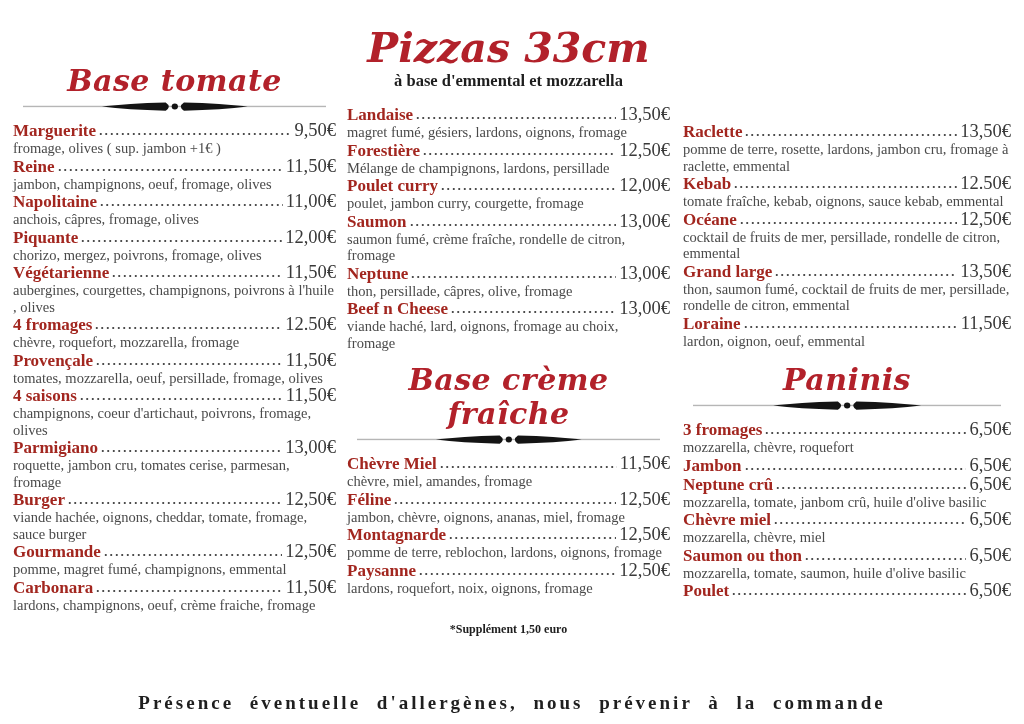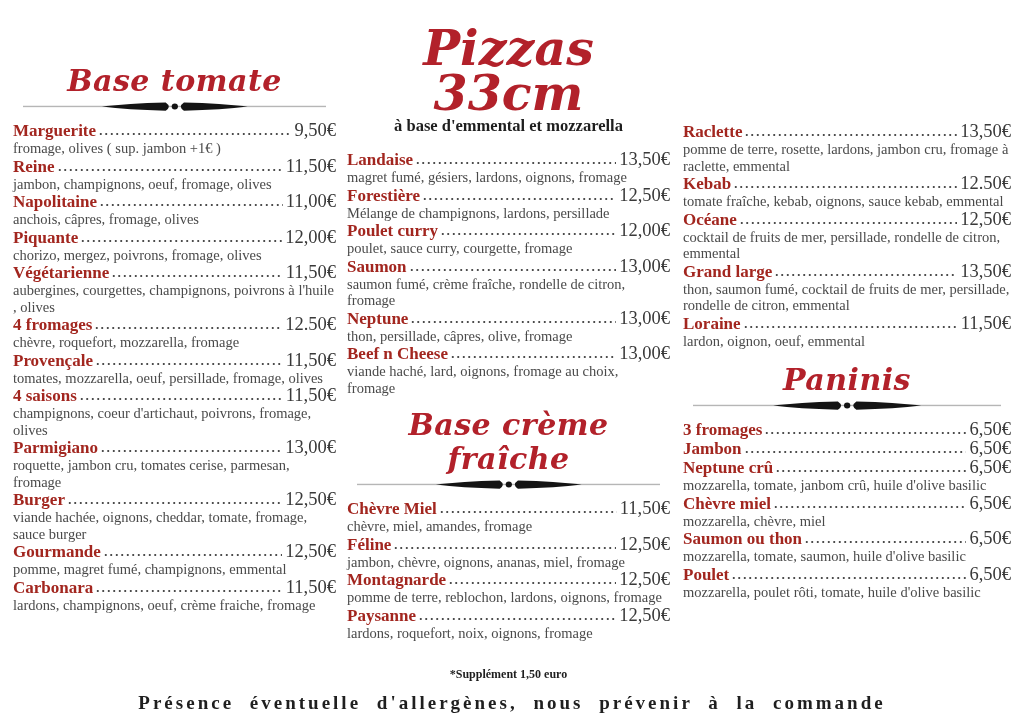--- a/index.html
+++ b/index.html
@@ -12,21 +12,21 @@
   .col-mid   { left:347px; top:26px;  width:323px; }
   .col-right { left:683px; top:120px; width:328px; }
 
   .script-title {
     font-family:"DejaVu Serif", serif; font-style:italic; font-weight:700;
     color:#b2212a; text-align:center; font-size:30px; line-height:34px;
     letter-spacing:0.5px;
   }
   .page-title {
     font-family:"DejaVu Serif", serif; font-style:italic; font-weight:700;
-    color:#b2212a; text-align:center; font-size:49px; line-height:45px;
+    color:#b2212a; text-align:center; font-size:41px; line-height:45px;
   }
   .page-subtitle {
     text-align:center; font-weight:bold; color:#1e1e1e;
     font-size:16.5px; line-height:20px;
   }
   .ornament { display:block; width:94%; height:15px; margin:1px auto 7px auto; }
 
   .items { margin-top:2px; }
   .mi { }
   .mi-row { display:flex; align-items:baseline; }
@@ -205,21 +205,21 @@
         </div>
         <div class="mi-desc">Mélange de champignons, lardons, persillade</div>
       </div>
 
       <div class="mi">
         <div class="mi-row">
           <span class="mi-name">Poulet curry</span>
           <span class="mi-dots"></span>
           <span class="mi-price">12,00€</span>
         </div>
-        <div class="mi-desc">poulet, sauce curry, courgette, fromage</div>
+        <div class="mi-desc">poulet, jambon curry, courgette, fromage</div>
       </div>
 
       <div class="mi">
         <div class="mi-row">
           <span class="mi-name">Saumon</span>
           <span class="mi-dots"></span>
           <span class="mi-price">13,00€</span>
         </div>
         <div class="mi-desc">saumon fumé, crème fraîche, rondelle de citron, fromage</div>
       </div>
@@ -349,20 +349,21 @@
     <circle cx="150" cy="8" r="3.1" fill="#141414"></circle>
   </svg>
   <div class="items">
 
       <div class="mi">
         <div class="mi-row">
           <span class="mi-name">3 fromages</span>
           <span class="mi-dots"></span>
           <span class="mi-price">6,50€</span>
         </div>
+        <div class="mi-desc">mozzarella, chèvre, roquefort</div>
       </div>
 
       <div class="mi">
         <div class="mi-row">
           <span class="mi-name">Jambon</span>
           <span class="mi-dots"></span>
           <span class="mi-price">6,50€</span>
         </div>
       </div>
 
@@ -392,18 +393,17 @@
         </div>
         <div class="mi-desc">mozzarella, tomate, saumon, huile d'olive basilic</div>
       </div>
 
       <div class="mi">
         <div class="mi-row">
           <span class="mi-name">Poulet</span>
           <span class="mi-dots"></span>
           <span class="mi-price">6,50€</span>
         </div>
-        <div class="mi-desc">mozzarella, poulet rôti, tomate, huile d'olive basilic</div>
       </div>
     </div>
 </div>
 
 <div class="footer">Présence éventuelle d'allergènes, nous prévenir à la commande</div>
 
 </body></html>

